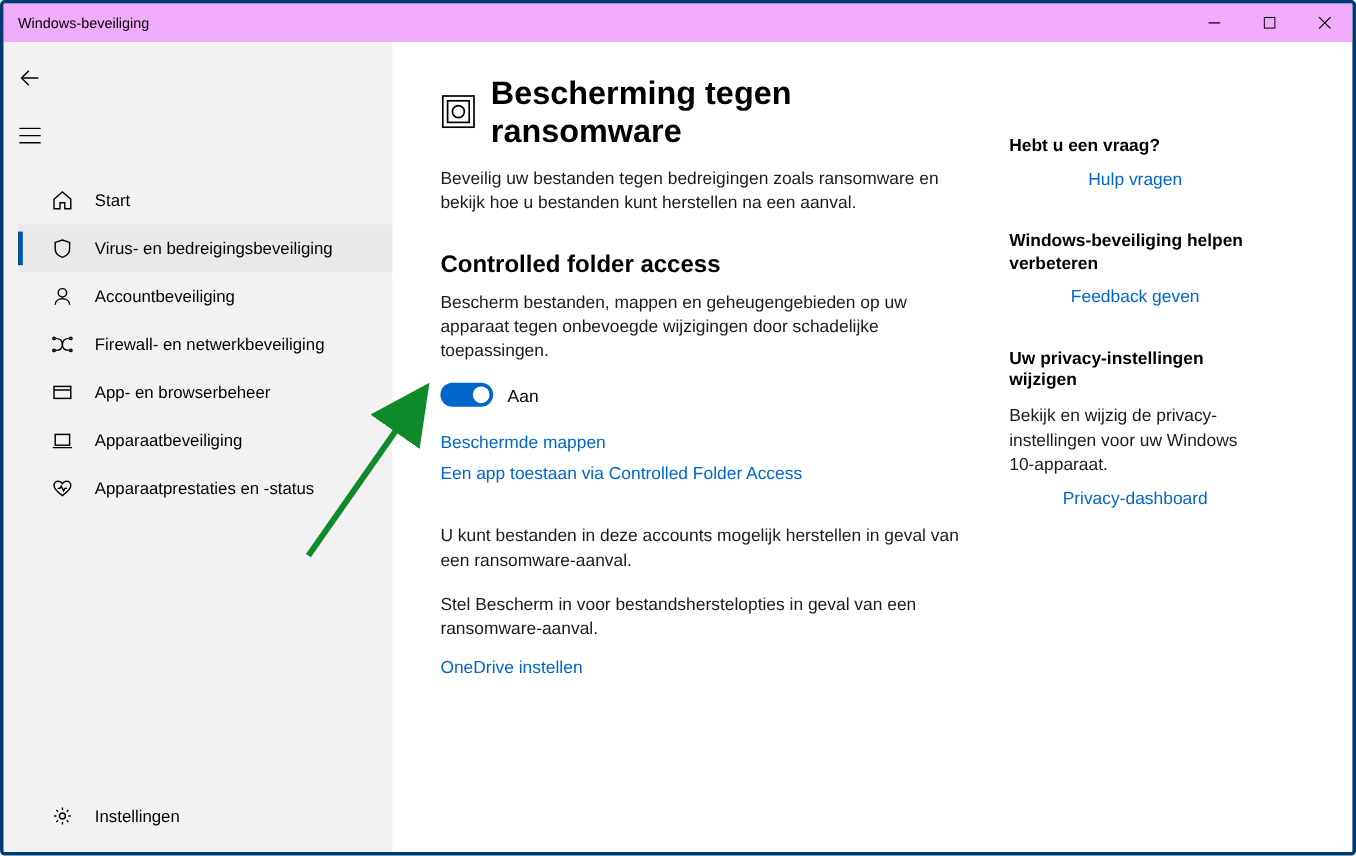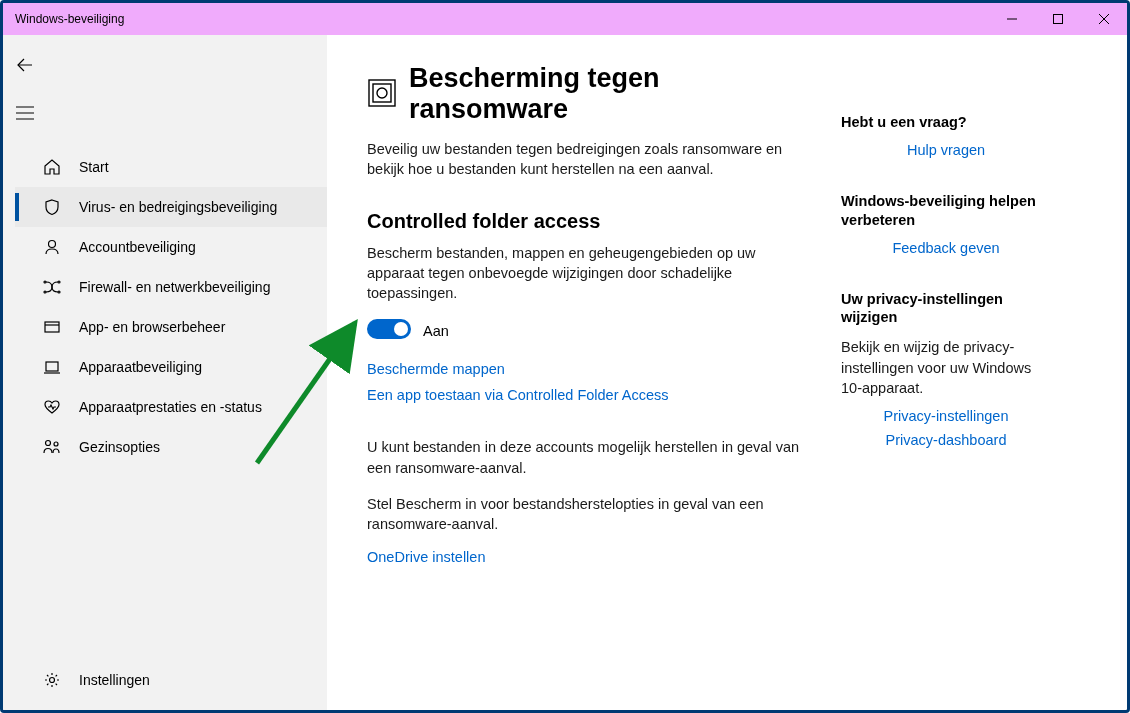--- a/index.html
+++ b/index.html
@@ -237,31 +237,20 @@
       </div>
       <div class="nav-item">
         <span class="nav-icon">
           <svg width="18" height="18" viewBox="0 0 18 18" fill="none" stroke="#000" stroke-width="1.2">
               <path d="M9 15 C5 12 2 9.5 2 6.5 C2 4.5 3.5 3 5.5 3 C7 3 8.3 3.9 9 5 C9.7 3.9 11 3 12.5 3 C14.5 3 16 4.5 16 6.5 C16 9.5 13 12 9 15 Z"></path>
               <polyline points="5,9 7,9 8,7 10,11 11,9 13,9"></polyline>
             </svg>
         </span>
         <span class="nav-label">Apparaatprestaties en -status</span>
       </div>
-      <div class="nav-item">
-        <span class="nav-icon">
-          <svg width="20" height="18" viewBox="0 0 20 18" fill="none" stroke="#000" stroke-width="1.2">
-              <circle cx="6" cy="5" r="2.5"></circle>
-              <circle cx="14" cy="6" r="2"></circle>
-              <path d="M2 15 C2 12 4 10.5 6 10.5 C8 10.5 10 12 10 15"></path>
-              <path d="M11 15 C11 12.5 12.5 11 14 11 C15.5 11 17 12.5 17 15"></path>
-            </svg>
-        </span>
-        <span class="nav-label">Gezinsopties</span>
-      </div>
     </div>
 
     <div class="sidebar-bottom">
       <div class="nav-item">
         <span class="nav-icon">
           <svg width="18" height="18" viewBox="0 0 18 18" fill="none" stroke="#000" stroke-width="1.2">
               <circle cx="9" cy="9" r="2.5"></circle>
               <path d="M9 2 V4 M9 14 V16 M2 9 H4 M14 9 H16 M4 4 L5.4 5.4 M12.6 12.6 L14 14 M14 4 L12.6 5.4 M5.4 12.6 L4 14"></path>
             </svg>
         </span>
@@ -307,21 +296,20 @@
         <div class="widget-title">Hebt u een vraag?</div>
         <a class="link">Hulp vragen</a>
       </div>
       <div class="widget">
         <div class="widget-title">Windows-beveiliging helpen verbeteren</div>
         <a class="link">Feedback geven</a>
       </div>
       <div class="widget">
         <div class="widget-title">Uw privacy-instellingen wijzigen</div>
         <div class="widget-body">Bekijk en wijzig de privacy-instellingen voor uw Windows 10-apparaat.</div>
-        <a class="link">Privacy-instellingen</a>
         <a class="link">Privacy-dashboard</a>
       </div>
     </div>
   </div>
 </div>
 
 <svg class="arrow-annot" width="150" height="180">
   <defs>
     <marker id="ah" markerWidth="12" markerHeight="12" refX="9" refY="5" orient="auto">
       <path d="M0,0 L10,5 L0,10 Z" fill="#0e8a2a"></path>

